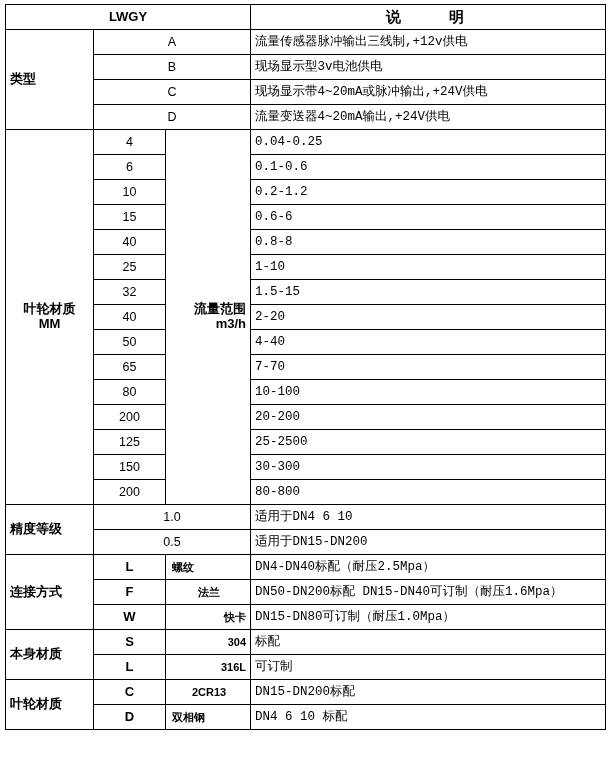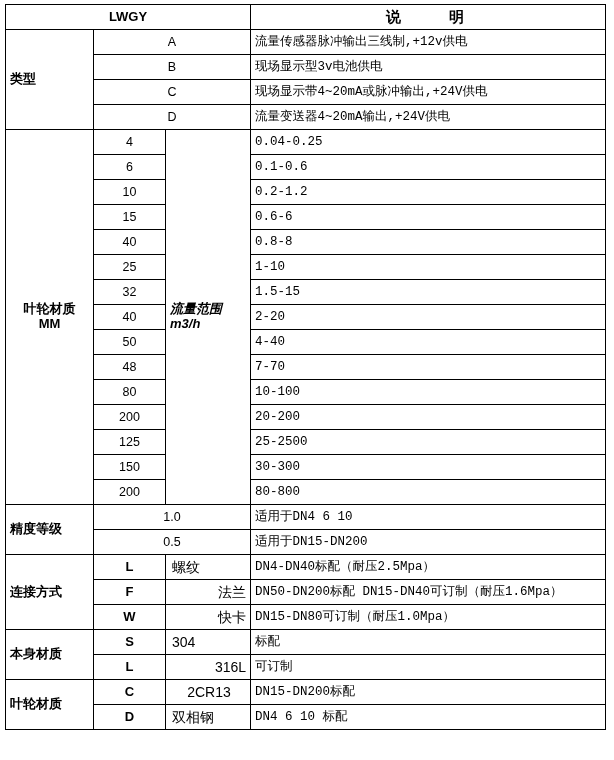--- a/index.html
+++ b/index.html
@@ -51,43 +51,42 @@
     font-weight: bold;
     font-size: 15px;
     letter-spacing: 6px;
   }
   .hdr-code {
     text-align: center;
     font-weight: bold;
     font-size: 13px;
   }
   .flow-range {
-    text-align: left;
+    text-align: right;
     font-weight: bold;
     font-size: 13px;
     padding-left: 10px;
     line-height: 1.5;
-    font-style: italic;
   }
   .nom-dia {
     text-align: center;
     font-weight: bold;
     font-size: 13px;
     line-height: 1.5;
   }
   .desc {
     text-align: left;
     font-size: 12.5px;
     padding-left: 6px;
     font-family: Liberation Mono, monospace;
   }
   .small-head {
     text-align: center;
-    font-weight: normal;
-    font-size: 14px;
+    font-weight: bold;
+    font-size: 11px;
   }
   .col-a { width: 88px; }
   .col-b { width: 72px; }
   .col-c { width: 85px; }
   .col-d { width: 355px; }
 </style>
 </head>
 <body>
 
 <div class="sheet">
@@ -161,21 +160,21 @@
       </tr>
       <tr>
         <td class="c-center">40</td>
         <td class="desc">2-20</td>
       </tr>
       <tr>
         <td class="c-center">50</td>
         <td class="desc">4-40</td>
       </tr>
       <tr>
-        <td class="c-center">48</td>
+        <td class="c-center">65</td>
         <td class="desc">7-70</td>
       </tr>
       <tr>
         <td class="c-center">80</td>
         <td class="desc">10-100</td>
       </tr>
       <tr>
         <td class="c-center">200</td>
         <td class="desc">20-200</td>
       </tr>
@@ -203,33 +202,33 @@
       </tr>
 
       <tr>
         <td class="c-label" rowspan="3">连接方式</td>
         <td class="c-bold-center">L</td>
         <td class="small-head" style="text-align:left;padding-left:6px;">螺纹</td>
         <td class="desc">DN4-DN40标配（耐压2.5Mpa）</td>
       </tr>
       <tr>
         <td class="c-bold-center">F</td>
-        <td class="small-head" style="text-align:right;padding-left:6px;">法兰</td>
+        <td class="small-head" style="text-align:center;padding-left:6px;">法兰</td>
         <td class="desc">DN50-DN200标配 DN15-DN40可订制（耐压1.6Mpa）</td>
       </tr>
       <tr>
         <td class="c-bold-center">W</td>
         <td class="small-head" style="text-align:right;padding-left:6px;">快卡</td>
         <td class="desc">DN15-DN80可订制（耐压1.0Mpa）</td>
       </tr>
 
       <tr>
         <td class="c-label" rowspan="2">本身材质</td>
         <td class="c-bold-center">S</td>
-        <td class="small-head" style="text-align:left;padding-left:6px;">304</td>
+        <td class="small-head" style="text-align:right;padding-left:6px;">304</td>
         <td class="desc">标配</td>
       </tr>
       <tr>
         <td class="c-bold-center">L</td>
         <td class="small-head" style="text-align:right;padding-left:6px;">316L</td>
         <td class="desc">可订制</td>
       </tr>
 
       <tr>
         <td class="c-label" rowspan="2">叶轮材质</td>

